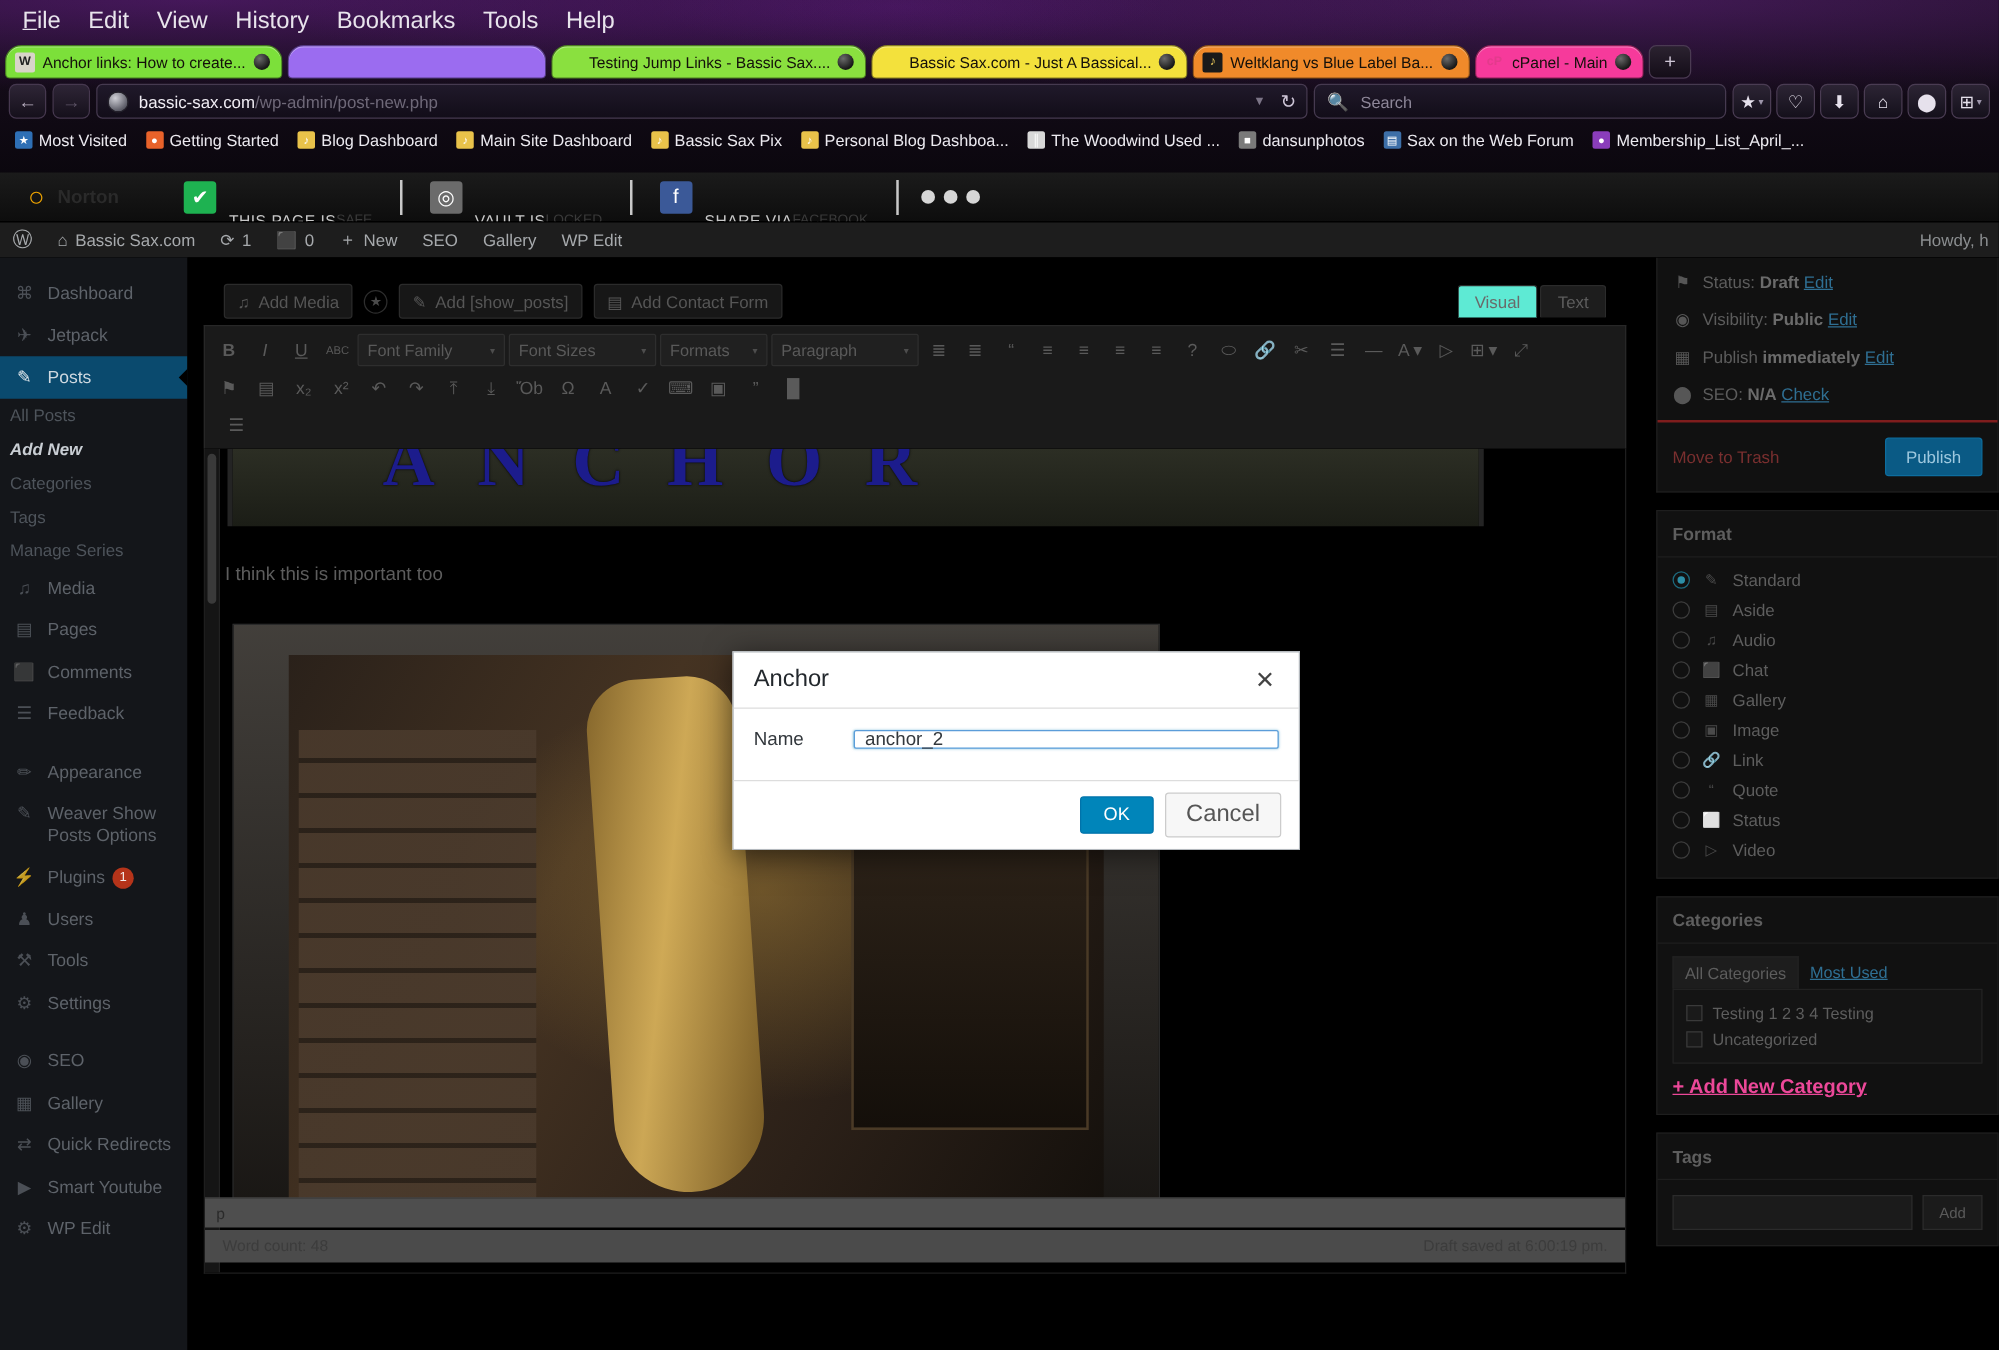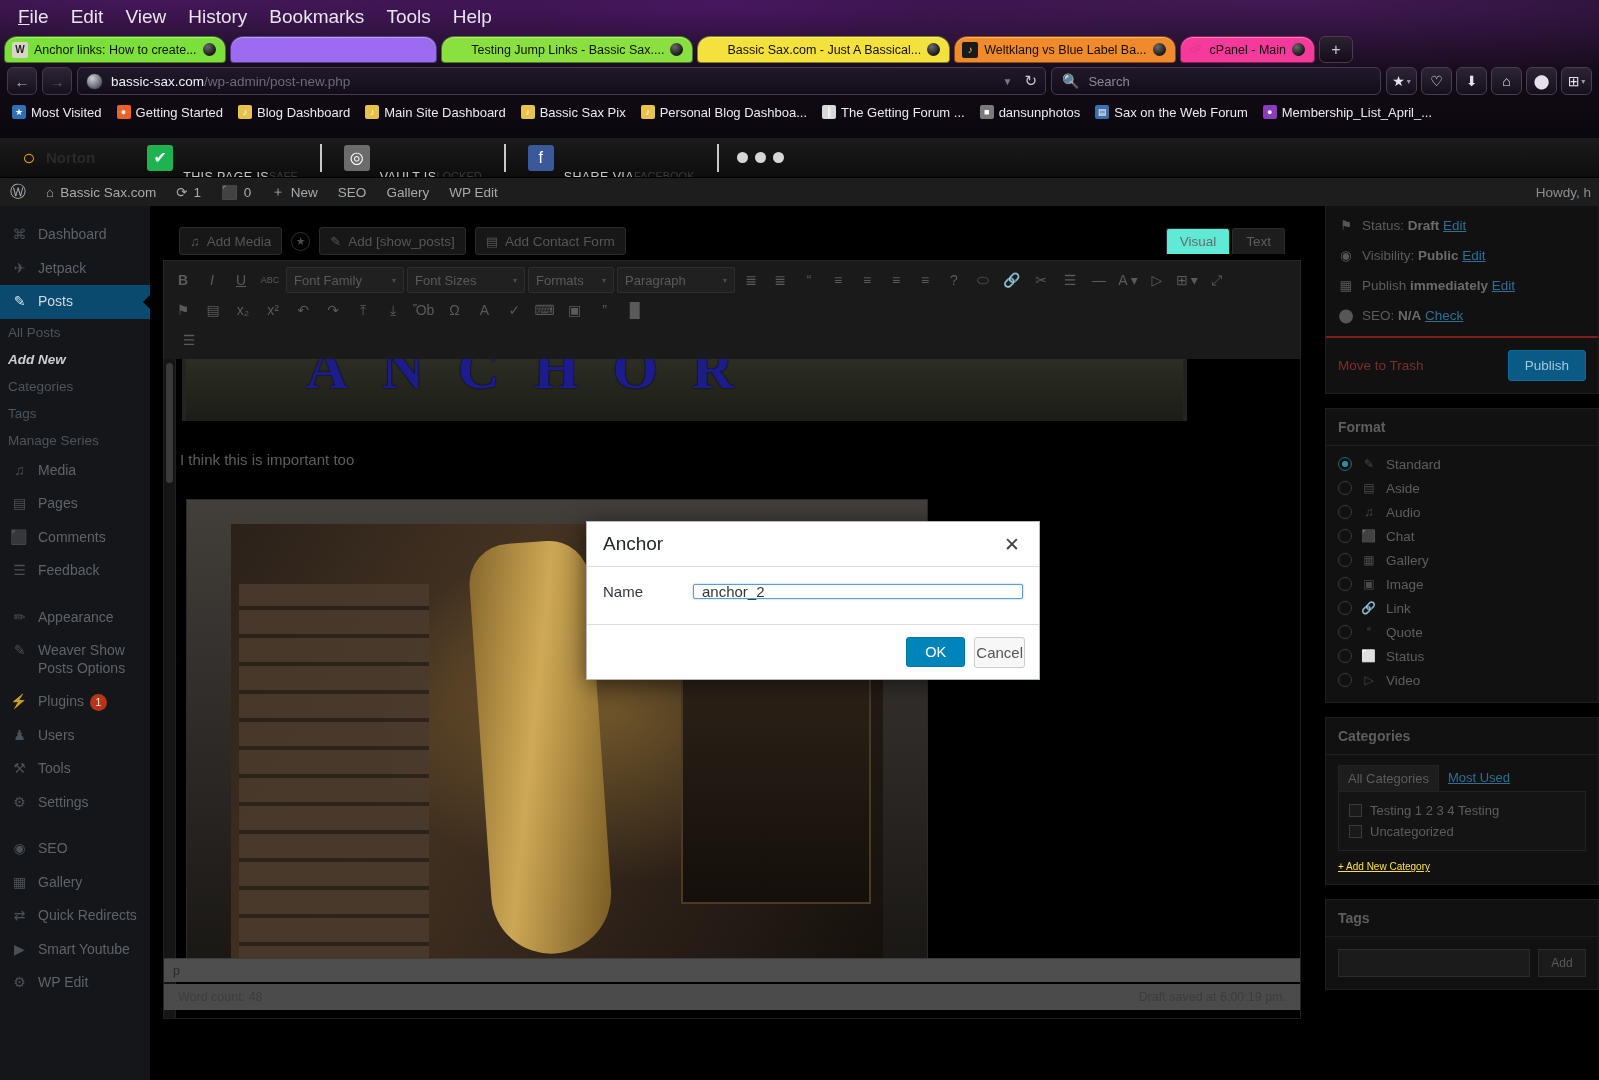--- a/index.html
+++ b/index.html
@@ -372,60 +372,60 @@
     border: 1px solid #222; border-bottom: none; background: #181818;
   }
   .cat-tab.sel { background: #1d1d1d; }
   .cat-tab.link { border: none; background: transparent; color: #2f6f93; text-decoration: underline; }
   .cat-box {
     margin: 0 12px; border: 1px solid #222; background: #141414;
     padding: 8px 10px;
   }
   .cat-item { display: flex; align-items: center; gap: 8px; color: #5d5d5d; font-size: 13px; padding: 3px 0; }
   .cbx { width: 13px; height: 13px; border: 1px solid #3a3a3a; background: #1a1a1a; flex: 0 0 13px; }
-  .addcat { display: block; padding: 10px 12px 12px 12px; color: #fde047; font-size: 10px; text-decoration: underline; font-weight: normal; }
+  .addcat { display: block; padding: 10px 12px 12px 12px; color: #ec4899; font-size: 16px; text-decoration: underline; font-weight: bold; }
   .tags-body { padding: 12px; display: flex; gap: 8px; }
   .tags-input { flex: 1 1 auto; height: 28px; background: #1b1b1b; border: 1px solid #2b2b2b; }
   .tags-add { width: 48px; height: 28px; background: #1b1b1b; border: 1px solid #2b2b2b; color: #5a5a5a; font-size: 12px; display: flex; align-items: center; justify-content: center; }
   .modal {
     position: absolute; left: 586px; top: 521px; width: 454px; height: 159px;
     background: #fff; border: 1px solid #b4b9be;
     box-shadow: 0 4px 22px rgba(0,0,0,0.55);
     z-index: 50;
   }
   .modal-head {
     height: 45px; display: flex; align-items: center;
     padding: 0 16px; border-bottom: 1px solid #dddddd;
   }
   .modal-title { font-size: 19px; color: #23282d; }
   .modal-x {
     margin-left: auto; font-size: 19px; color: #444; line-height: 1;
     width: 22px; height: 22px; display: flex; align-items: center; justify-content: center;
   }
-  .modal-body { padding: 16px; display: flex; align-items: center; gap: 28px; justify-content: flex-end; }
+  .modal-body { padding: 16px; display: flex; align-items: center; gap: 18px; justify-content: flex-end; }
   .modal-label { font-size: 15px; color: #32373c; width: 62px; }
   .modal-input {
     flex: 1 1 auto; height: 15px; border: 1px solid #5b9dd9;
     border-radius: 2px; padding: 0 8px; font-size: 15px; color: #32373c;
     display: flex; align-items: center; background: #fff;
     box-shadow: 0 0 2px rgba(30,140,190,0.55);
   }
   .modal-foot {
     position: absolute; left: 0; right: 0; bottom: 0; height: 55px;
     border-top: 1px solid #dddddd; background: #fff;
     display: flex; align-items: center; justify-content: flex-end;
     gap: 9px; padding: 0 14px;
   }
   .btn-ok {
     background: #0085ba; border: 1px solid #0073aa; color: #fff;
     font-size: 14.5px; padding: 6px 18px; border-radius: 3px;
   }
   .btn-cancel {
     background: #f7f7f7; border: 1px solid #ccc; color: #555;
-    font-size: 15px; padding: 6px 1px; border-radius: 3px;
+    font-size: 19px; padding: 6px 16px; border-radius: 3px;
   }
 </style>
 </head>
 <body>
 
 <div class="browser-chrome">
 
   <div class="menubar">
     <div class="menu-item"><u>F</u><span></span>ile</div>
     <div class="menu-item">Edit</div>
@@ -529,21 +529,21 @@
       <div class="bm">
         <span class="bmico" style="background: rgb(232, 194, 74);">♪</span>
         <span>Bassic Sax Pix</span>
       </div>
       <div class="bm">
         <span class="bmico" style="background: rgb(232, 194, 74);">♪</span>
         <span>Personal Blog Dashboa...</span>
       </div>
       <div class="bm">
         <span class="bmico" style="background: rgb(216, 216, 216);">║</span>
-        <span>The Getting Forum ...</span>
+        <span>The Woodwind Used ...</span>
       </div>
       <div class="bm">
         <span class="bmico" style="background: rgb(122, 122, 122);">■</span>
         <span>dansunphotos</span>
       </div>
       <div class="bm">
         <span class="bmico" style="background: rgb(61, 111, 168);">▤</span>
         <span>Sax on the Web Forum</span>
       </div>
       <div class="bm">

